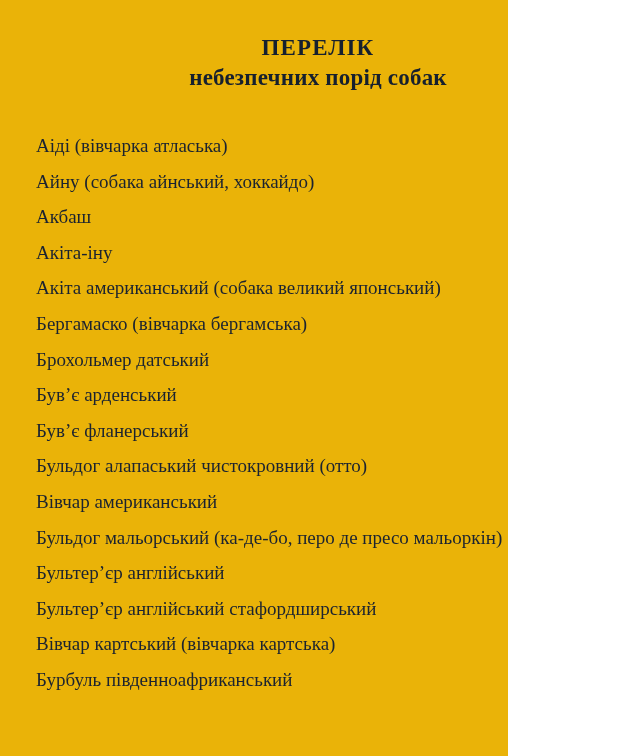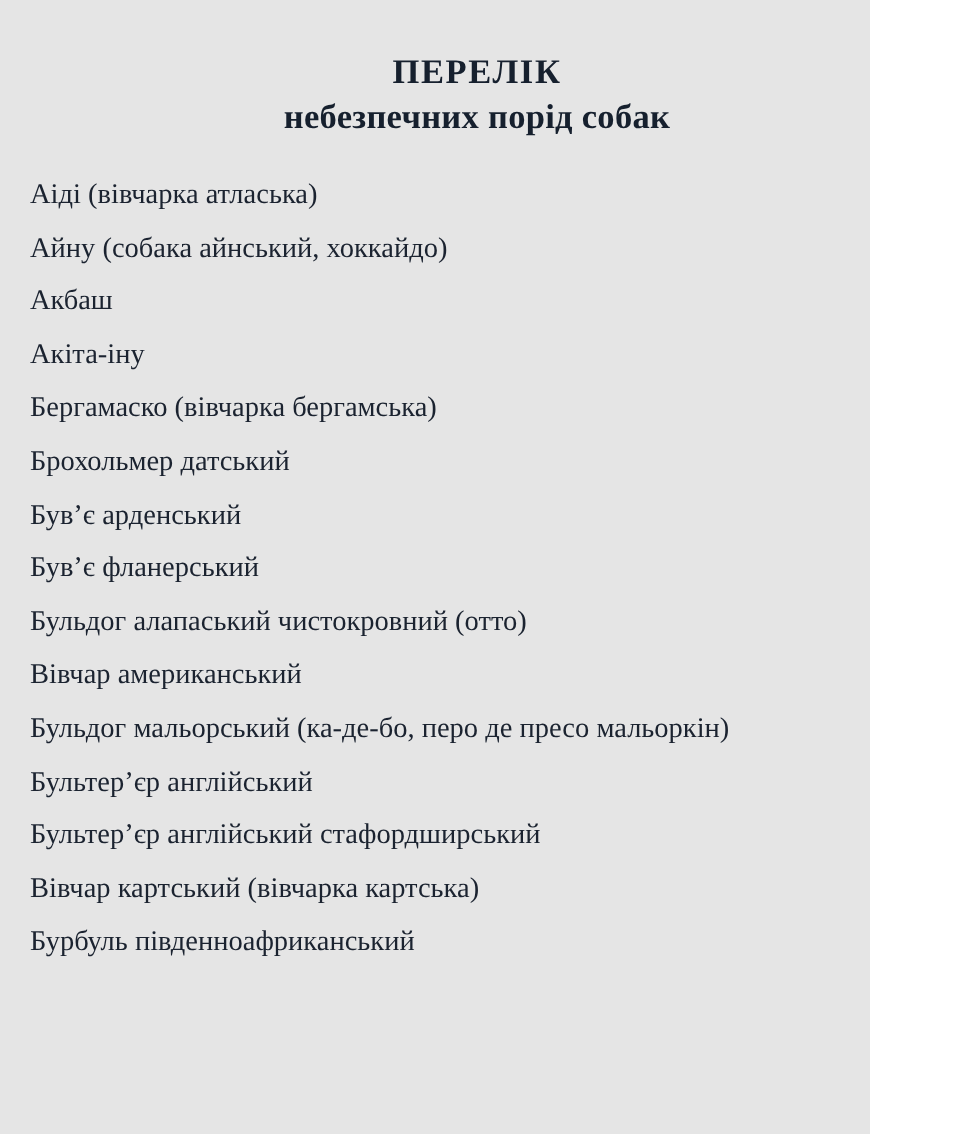--- a/index.html
+++ b/index.html
@@ -13,24 +13,24 @@
     width: 636px;
     height: 756px;
     position: relative;
     overflow: hidden;
     font-family: "Liberation Serif", "DejaVu Serif", serif;
     color: #1a1f2b;
     -webkit-font-smoothing: antialiased;
   }
 
   .page {
-    width: 580px;
+    width: 508px;
     height: 756px;
     position: relative;
-    background: #e5e5e5;
+    background: #eab308;
   }
 
   
   .doc-title {
     position: absolute;
     top: 18px;
     left: 0;
     width: 636px;
     text-align: center;
     font-weight: bold;
@@ -47,21 +47,21 @@
     display: block;
     letter-spacing: 0.2px;
   }
 
   
   .breed-list {
     position: absolute;
     top: 112px;
     left: 20px;
     width: 600px;
-    margin: 0;
+    margin: 16px;
     padding: 0;
     list-style: none;
   }
   .breed-item {
     font-size: 19px;
     line-height: 35.6px;
     height: 35.6px;
     white-space: nowrap;
     color: #1b2330;
     font-weight: normal;
@@ -75,20 +75,21 @@
   <h1 class="doc-title">
     <span class="line1">ПЕРЕЛІК</span>
     <span class="line2">небезпечних порід собак</span>
   </h1>
 
   <ul class="breed-list">
     <li class="breed-item">Аіді (вівчарка атласька)</li>
     <li class="breed-item">Айну (собака айнський, хоккайдо)</li>
     <li class="breed-item">Акбаш</li>
     <li class="breed-item">Акіта-іну</li>
+    <li class="breed-item">Акіта американський (собака великий японський)</li>
     <li class="breed-item">Бергамаско (вівчарка бергамська)</li>
     <li class="breed-item">Брохольмер датський</li>
     <li class="breed-item">Був’є арденський</li>
     <li class="breed-item">Був’є фланерський</li>
     <li class="breed-item">Бульдог алапаський чистокровний (отто)</li>
     <li class="breed-item">Вівчар американський</li>
     <li class="breed-item">Бульдог мальорський (ка-де-бо, перо де пресо мальоркін)</li>
     <li class="breed-item">Бультер’єр англійський</li>
     <li class="breed-item">Бультер’єр англійський стафордширський</li>
     <li class="breed-item">Вівчар картський (вівчарка картська)</li>

